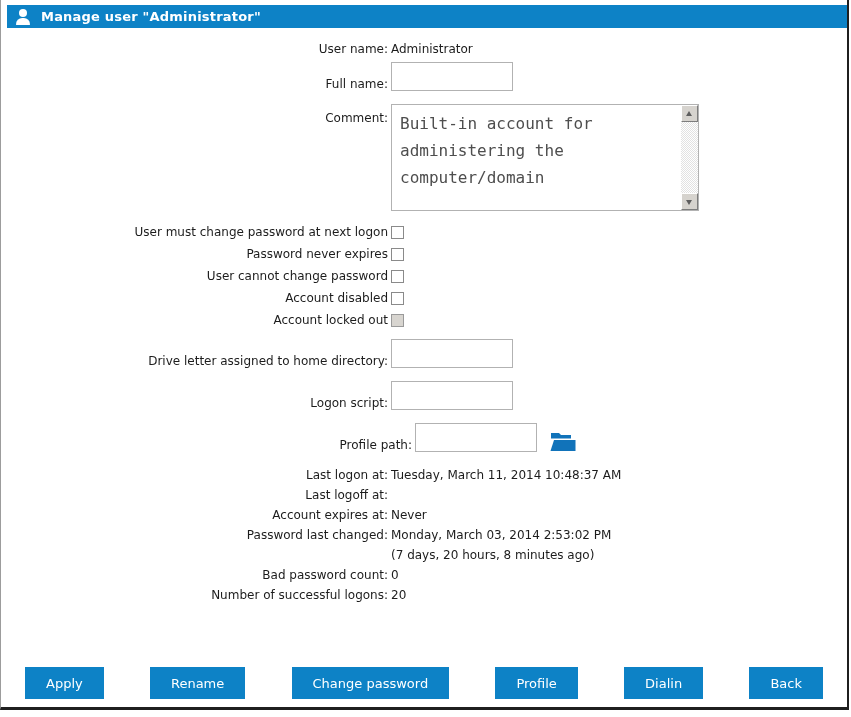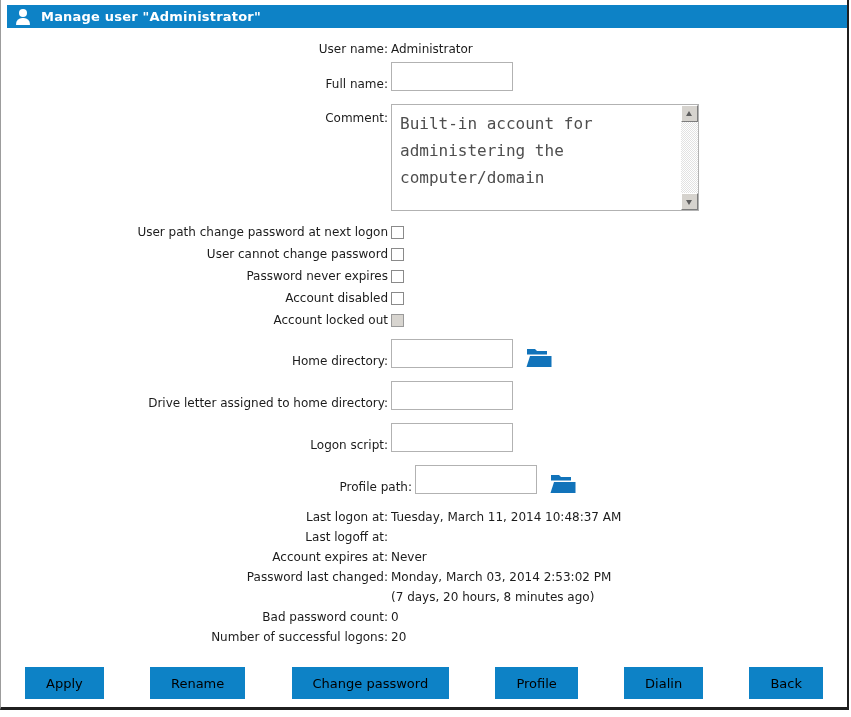--- a/index.html
+++ b/index.html
@@ -86,21 +86,21 @@
   
   .row-info { margin-bottom:6px; min-height:14px; }
   
   .btns {
     position:absolute; left:0; right:0; bottom:8px;
     display:flex; justify-content:space-between;
     padding:0 24px;
   }
   .btn {
     height:32px; padding:8px 21px;
-    background:#0d82c6; color:#000000;
+    background:#0d82c6; color:#ffffff;
     border:none; font:13px "DejaVu Sans", sans-serif;
     cursor:pointer; white-space:nowrap;
   }
 </style>
 </head>
 <body>
 
 <div class="page">
 
   <div class="hdr">
@@ -133,50 +133,40 @@
               <span class="arr"></span>
             </div>
           <div class="sb-btn sb-dn">
               <span class="arr"></span>
             </div>
         </div>
       </div>
     </div>
 
     <div class="row row-cb">
-      <span class="lbl">User path change password at next logon</span>
+      <span class="lbl">User must change password at next logon</span>
+      <span class="cb"></span>
+    </div>
+    <div class="row row-cb">
+      <span class="lbl">Password never expires</span>
       <span class="cb"></span>
     </div>
     <div class="row row-cb">
       <span class="lbl">User cannot change password</span>
-      <span class="cb"></span>
-    </div>
-    <div class="row row-cb">
-      <span class="lbl">Password never expires</span>
       <span class="cb"></span>
     </div>
     <div class="row row-cb">
       <span class="lbl">Account disabled</span>
       <span class="cb"></span>
     </div>
     <div class="row row-cb" style="margin-bottom:12px;">
       <span class="lbl">Account locked out</span>
       <span class="cb disabled"></span>
     </div>
 
-    <div class="row">
-      <span class="lbl">Home directory:</span>
-      <input class="txt" type="text" value="" style="">
-      <button class="browse">
-        <svg width="26" height="21" viewBox="0 0 26 21">
-          <path d="M1 2 L9 2 L11 4 L21 4 L21 7.5 L1 7.5 Z" fill="#1173ba"></path>
-          <path d="M0.5 20 L4 9 L25.5 9 L25.5 20 Z" fill="#1173ba"></path>
-        </svg>
-      </button>
-    </div>
 
     <div class="row">
       <span class="lbl">Drive letter assigned to home directory:</span>
       <input class="txt" type="text" value="" style="">
     </div>
 
     <div class="row">
       <span class="lbl">Logon script:</span>
       <input class="txt" type="text" value="" style="">
     </div>

